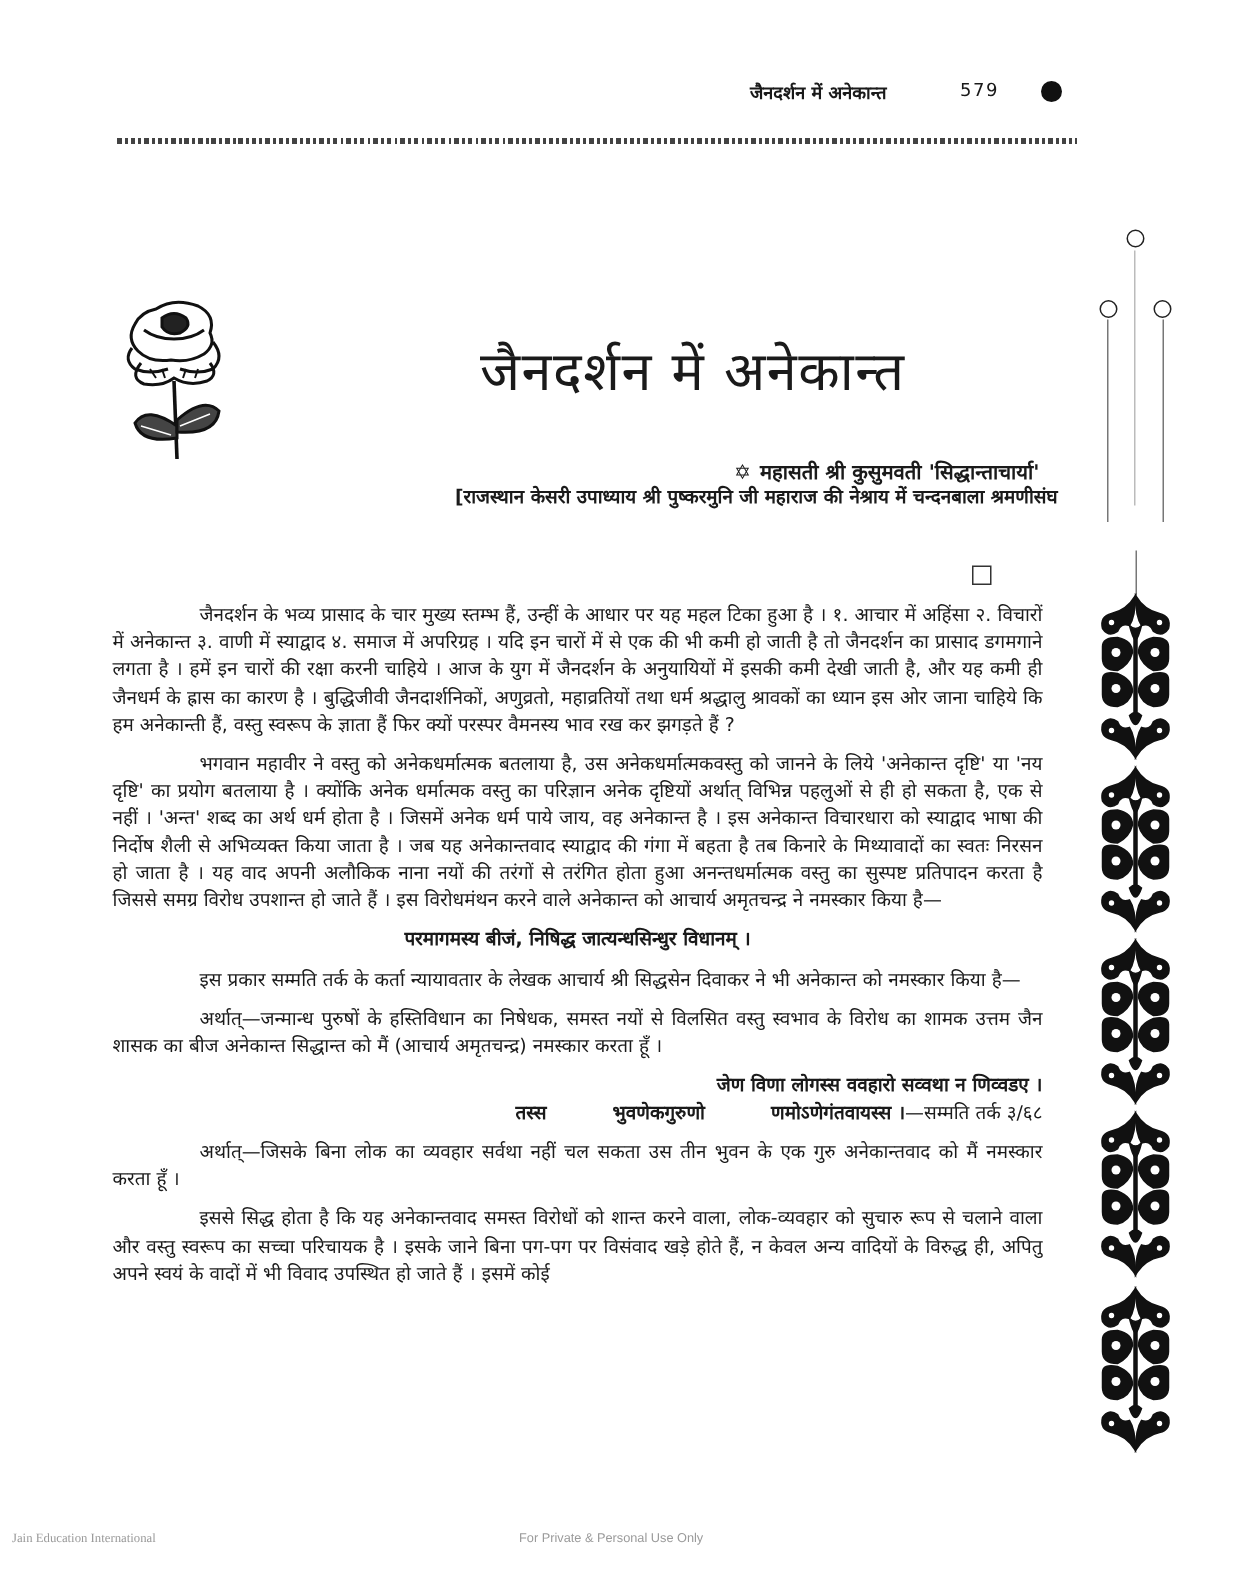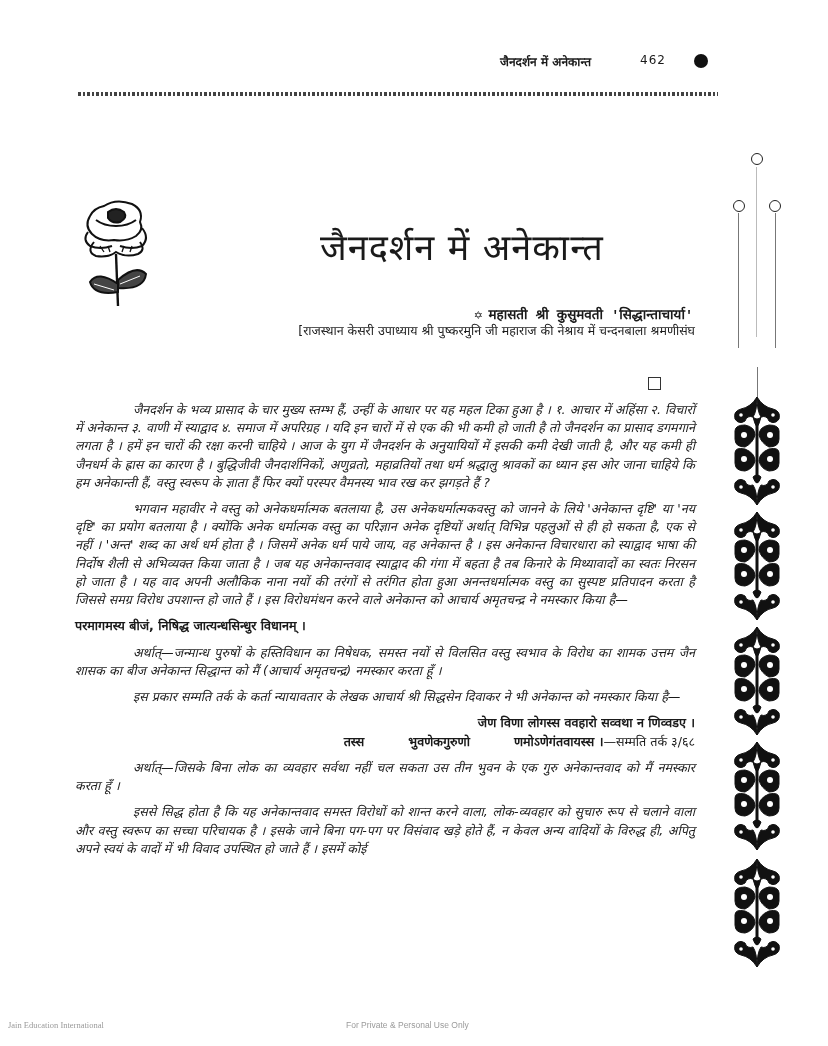--- a/index.html
+++ b/index.html
@@ -17,32 +17,32 @@
   .dash-rule {
     left: 78px; top: 92px; width: 640px; height: 4px;
     background: repeating-linear-gradient(90deg, #222 0 3px, transparent 3px 5px, #222 5px 7px, transparent 7px 9px);
     opacity: .85;
   }
 
   
   .rose { left: 74px; top: 196px; width: 84px; height: 112px; }
   .title { left: 320px; top: 222px; font-size: 36px; font-family: "DejaVu Serif", "Liberation Serif", serif; white-space: nowrap; letter-spacing: 1px; }
 
-  .author { right: 135px; top: 305px; font-size: 13.5px; font-weight: bold; white-space: nowrap; text-align: right; font-family: Liberation Mono, monospace; }
+  .author { right: 135px; top: 305px; font-size: 13.5px; font-weight: bold; white-space: nowrap; text-align: right; }
   .author .star { margin-right: 6px; }
-  .affil { right: 133px; top: 322px; font-size: 12.5px; line-height: 17px; text-align: right; white-space: nowrap; }
+  .affil { right: 123px; top: 322px; font-size: 12.5px; line-height: 17px; text-align: right; white-space: nowrap; font-weight: bold; }
   .square { left: 648px; top: 377px; width: 11px; height: 11px; border: 1.2px solid #333; }
 
   
   .body-text {
     left: 75px; top: 401px; width: 620px;
     font-size: 12.6px; line-height: 18.2px; text-align: justify;
   }
-  .body-text p { margin: 0 0 8px 0; text-indent: 58px; font-style: italic; }
-  .verse { text-align: left; font-weight: bold; margin: 0 0 8px 0; line-height: 18.4px; }
+  .body-text p { margin: 0 0 8px 0; text-indent: 58px; }
+  .verse { text-align: center; font-weight: bold; margin: 0 0 8px 0; line-height: 18.4px; }
   .verse div { white-space: nowrap; }
   .verse2 { padding-left: 60px; text-align: right; margin-left: 150px; }
   .verse2 span { display: inline-block; }
   .verse2 .gap { width: 44px; }
   .verse2 .cite { font-weight: normal; }
 
   
   .orn-col { left: 725px; top: 145px; width: 64px; height: 830px; }
   .ring { position: absolute; width: 10px; height: 10px; border: 1.5px solid #222; border-radius: 50%; }
   .vline { position: absolute; width: 1px; background: #777; }
@@ -51,21 +51,21 @@
   
   .footer { top: 1020px; font-size: 8.5px; color: #9a9a9a; font-family: "Liberation Sans", sans-serif; white-space: nowrap; }
   .f-left { left: 8px; font-family: Liberation Serif, serif; }
   .f-mid { left: 346px; text-align: right; }
   .f-right { right: 10px; margin-top: 37px; }
 </style>
 </head>
 <body>
 
 <div class="abs run-head">जैनदर्शन में अनेकान्त</div>
-<div class="abs page-num">462</div>
+<div class="abs page-num">579</div>
 <div class="abs bullet"></div>
 <div class="abs dash-rule"></div>
 
 <svg class="abs rose" viewBox="0 0 84 112">
   <g fill="none" stroke="#111" stroke-width="2">
     <path d="M30 10 Q42 2 58 8 Q70 14 66 26 Q70 34 62 40 Q52 46 40 44 Q26 46 18 38 Q10 30 16 20 Q20 12 30 10Z" fill="#fff"></path>
     <path d="M34 16 Q42 10 50 16 Q54 22 46 26 Q38 28 34 22Z" fill="#222"></path>
     <path d="M22 24 Q30 30 42 30 Q54 30 62 24"></path>
     <path d="M14 36 Q8 44 16 50 Q26 54 38 50"></path>
     <path d="M68 32 Q76 42 68 50 Q58 54 46 50"></path>
@@ -86,22 +86,22 @@
   <div>[राजस्थान केसरी उपाध्याय श्री पुष्करमुनि जी महाराज की नेश्राय में चन्दनबाला श्रमणीसंघ</div>
 </div>
 <div class="abs square"></div>
 
 <div class="abs body-text">
   <p>जैनदर्शन के भव्य प्रासाद के चार मुख्य स्तम्भ हैं, उन्हीं के आधार पर यह महल टिका हुआ है । १. आचार में अहिंसा २. विचारों में अनेकान्त ३. वाणी में स्याद्वाद ४. समाज में अपरिग्रह । यदि इन चारों में से एक की भी कमी हो जाती है तो जैनदर्शन का प्रासाद डगमगाने लगता है । हमें इन चारों की रक्षा करनी चाहिये । आज के युग में जैनदर्शन के अनुयायियों में इसकी कमी देखी जाती है, और यह कमी ही जैनधर्म के ह्रास का कारण है । बुद्धिजीवी जैनदार्शनिकों, अणुव्रतो, महाव्रतियों तथा धर्म श्रद्धालु श्रावकों का ध्यान इस ओर जाना चाहिये कि हम अनेकान्ती हैं, वस्तु स्वरूप के ज्ञाता हैं फिर क्यों परस्पर वैमनस्य भाव रख कर झगड़ते हैं ?</p>
   <p>भगवान महावीर ने वस्तु को अनेकधर्मात्मक बतलाया है, उस अनेकधर्मात्मकवस्तु को जानने के लिये 'अनेकान्त दृष्टि' या 'नय दृष्टि' का प्रयोग बतलाया है । क्योंकि अनेक धर्मात्मक वस्तु का परिज्ञान अनेक दृष्टियों अर्थात् विभिन्न पहलुओं से ही हो सकता है, एक से नहीं । 'अन्त' शब्द का अर्थ धर्म होता है । जिसमें अनेक धर्म पाये जाय, वह अनेकान्त है । इस अनेकान्त विचारधारा को स्याद्वाद भाषा की निर्दोष शैली से अभिव्यक्त किया जाता है । जब यह अनेकान्तवाद स्याद्वाद की गंगा में बहता है तब किनारे के मिथ्यावादों का स्वतः निरसन हो जाता है । यह वाद अपनी अलौकिक नाना नयों की तरंगों से तरंगित होता हुआ अनन्तधर्मात्मक वस्तु का सुस्पष्ट प्रतिपादन करता है जिससे समग्र विरोध उपशान्त हो जाते हैं । इस विरोधमंथन करने वाले अनेकान्त को आचार्य अमृतचन्द्र ने नमस्कार किया है—</p>
   <div class="verse">
     <div>परमागमस्य बीजं, निषिद्ध जात्यन्धसिन्धुर विधानम् ।</div>
   </div>
+  <p>इस प्रकार सम्मति तर्क के कर्ता न्यायावतार के लेखक आचार्य श्री सिद्धसेन दिवाकर ने भी अनेकान्त को नमस्कार किया है—</p>
   <p>अर्थात्—जन्मान्ध पुरुषों के हस्तिविधान का निषेधक, समस्त नयों से विलसित वस्तु स्वभाव के विरोध का शामक उत्तम जैन शासक का बीज अनेकान्त सिद्धान्त को मैं (आचार्य अमृतचन्द्र) नमस्कार करता हूँ ।</p>
-  <p>इस प्रकार सम्मति तर्क के कर्ता न्यायावतार के लेखक आचार्य श्री सिद्धसेन दिवाकर ने भी अनेकान्त को नमस्कार किया है—</p>
   <div class="verse verse2">
     <div>जेण विणा लोगस्स ववहारो सव्वथा न णिव्वडए ।</div>
     <div>
       <span>तस्स</span><span class="gap"></span><span>भुवणेकगुरुणो</span><span class="gap"></span><span>णमोऽणेगंतवायस्स ।</span><span class="cite">—सम्मति तर्क ३/६८</span>
     </div>
   </div>
   <p>अर्थात्—जिसके बिना लोक का व्यवहार सर्वथा नहीं चल सकता उस तीन भुवन के एक गुरु अनेकान्तवाद को मैं नमस्कार करता हूँ ।</p>
   <p>इससे सिद्ध होता है कि यह अनेकान्तवाद समस्त विरोधों को शान्त करने वाला, लोक-व्यवहार को सुचारु रूप से चलाने वाला और वस्तु स्वरूप का सच्चा परिचायक है । इसके जाने बिना पग-पग पर विसंवाद खड़े होते हैं, न केवल अन्य वादियों के विरुद्ध ही, अपितु अपने स्वयं के वादों में भी विवाद उपस्थित हो जाते हैं । इसमें कोई</p>
 </div>
 

